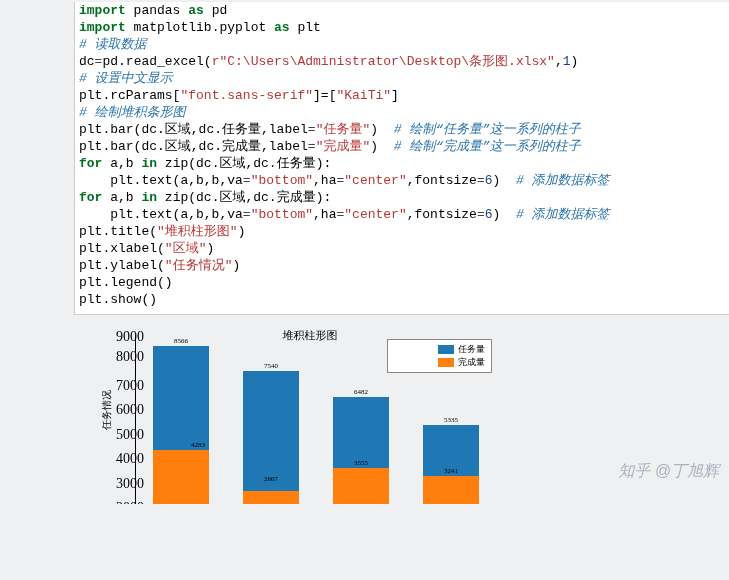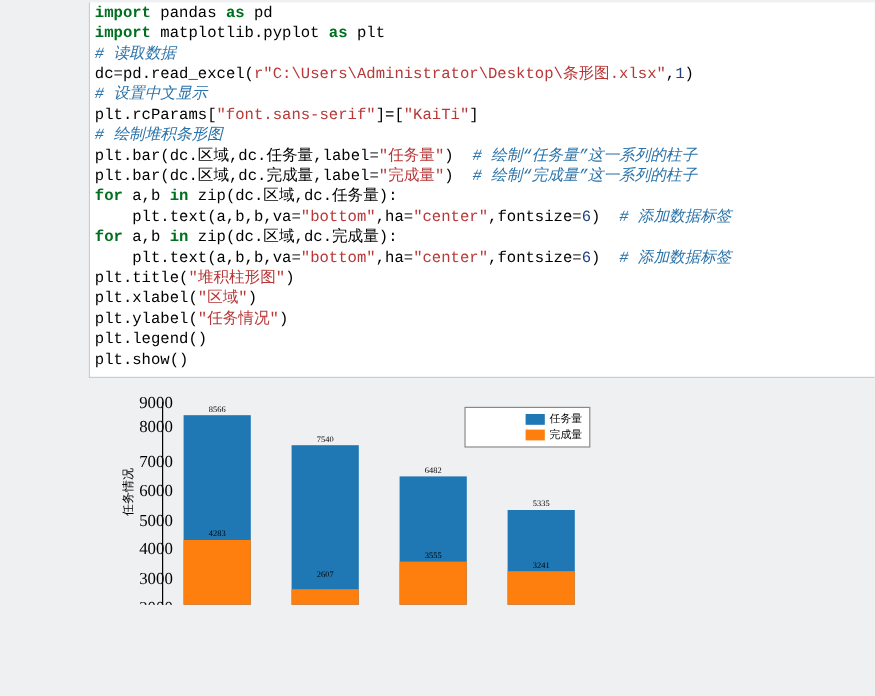--- a/index.html
+++ b/index.html
@@ -47,41 +47,42 @@
 <span class="k-green">for</span><span> a,b </span><span class="k-green">in</span><span> </span><span class="k-func">zip</span><span>(dc.区域,dc.完成量):</span>
 <span>    plt.text(a,b,b,va</span><span class="k-op">=</span><span class="k-string">"bottom"</span><span>,ha</span><span class="k-op">=</span><span class="k-string">"center"</span><span>,fontsize</span><span class="k-op">=</span><span class="k-num">6</span><span>)  </span><span class="k-comment"># 添加数据标签</span>
 <span>plt.title(</span><span class="k-string">"堆积柱形图"</span><span>)</span>
 <span>plt.xlabel(</span><span class="k-string">"区域"</span><span>)</span>
 <span>plt.ylabel(</span><span class="k-string">"任务情况"</span><span>)</span>
 <span>plt.legend()</span>
 <span>plt.show()</span></pre>
   </div>
 
   <div class="chart-area">
+    <div class="chart-title">堆积柱形图</div>
     <div class="ylabel">任务情况</div>
 
     <div class="axes">
 
       <div class="legend">
         <div>
             <span class="swatch" style="background:#1f77b4"></span>
             <span>任务量</span>
           </div>
         <div>
             <span class="swatch" style="background:#ff7f0e"></span>
             <span>完成量</span>
           </div>
       </div>
 
     <div class="bar" style="left: 17px; height: 209.391px;">
           <div class="task" style="height: 209.391px;"></div>
           <div class="done" style="height: 104.696px;"></div>
         </div>
         <div class="dlabel" style="left: 17px; bottom: 210.391px;">8566</div>
-        <div class="dlabel" style="left: 17px; bottom: 105.696px;">4283</div>
+        <div class="dlabel" style="left: 34px; bottom: 105.696px;">4283</div>
         <div class="bar" style="left: 107px; height: 184.311px;">
           <div class="task" style="height: 184.311px;"></div>
           <div class="done" style="height: 63.7267px;"></div>
         </div>
         <div class="dlabel" style="left: 107px; bottom: 185.311px;">7540</div>
         <div class="dlabel" style="left: 107px; bottom: 72px;">2607</div>
         <div class="bar" style="left: 197px; height: 158.449px;">
           <div class="task" style="height: 158.449px;"></div>
           <div class="done" style="height: 86.9px;"></div>
         </div>
@@ -103,13 +104,14 @@
       <div class="ytick" style="top: 82.3333px;">6000</div>
       <div class="ytick" style="top: 57.8889px;">7000</div>
       <div class="ytick" style="top: 29px;">8000</div>
       <div class="ytick" style="top: 9px;">9000</div>
       <div class="xtick" style="left: 70px; text-decoration: underline;">东区</div>
       <div class="xtick" style="left: 160px;">西区</div>
       <div class="xtick" style="left: 250px;">北区</div>
       <div class="xtick" style="left: 340px;">南区</div>
     </div>
 
+  <div class="wm">知乎 @丁旭辉</div>
 </div>
 
 </body></html>

